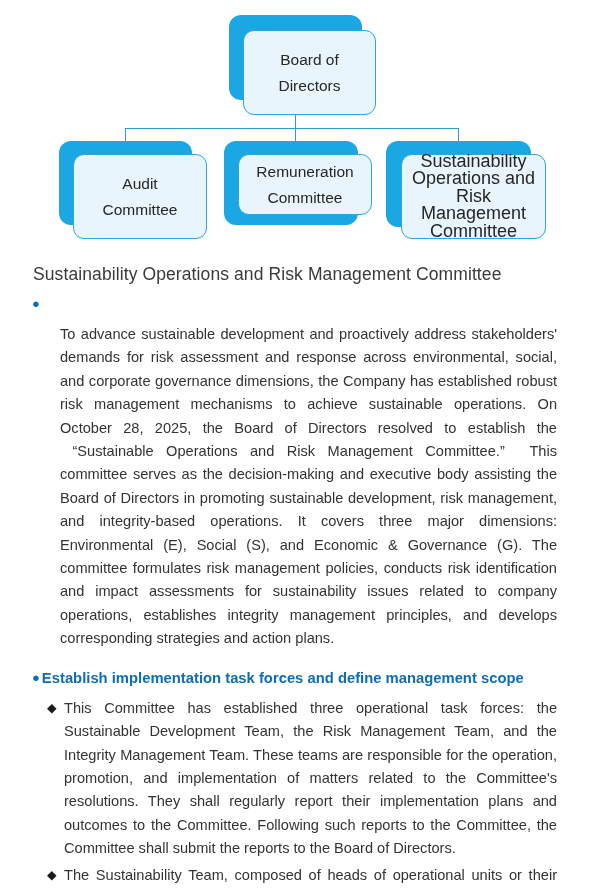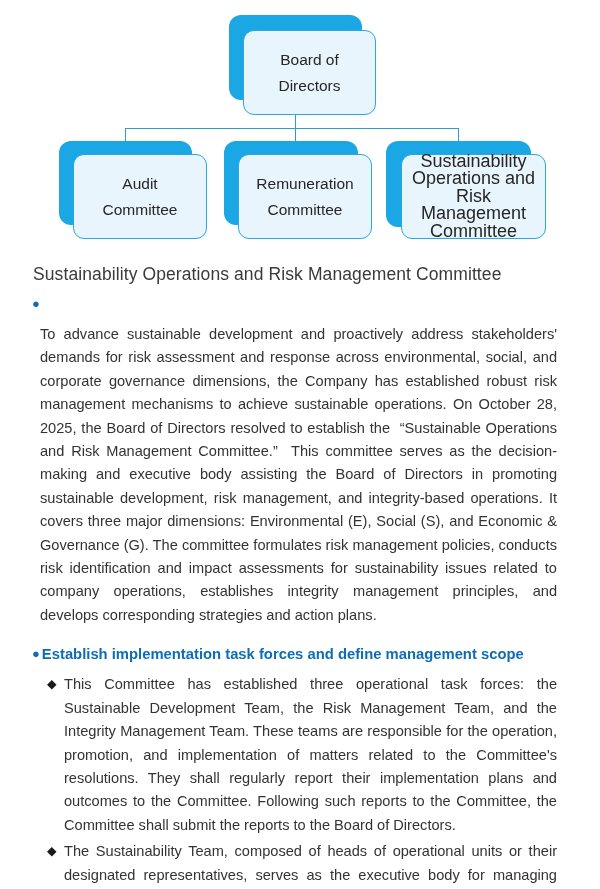--- a/index.html
+++ b/index.html
@@ -38,21 +38,21 @@
     font-size: 17.5px; font-weight: 400; color: #3a3a3a;
     margin: 0 0 12px 1px; letter-spacing: 0.1px;
   }
   .sec-heading {
     display: flex; align-items: baseline;
     color: #0d6db7; font-weight: 700; font-size: 14.8px;
     margin: 0 0 11px 0;
   }
   .sec-heading .dot { font-size: 13px; margin-right: 2px; position: relative; top: -1px; }
   .body-para {
-    margin: 0 0 19px 8px;
+    margin: 0 0 19px 28px;
     text-align: justify;
     font-size: 14.6px; line-height: 23.4px; color: #333333;
   }
   .bullet-item {
     position: relative;
     margin: 0 0 3px 15px; padding-left: 17px;
     text-align: justify;
     font-size: 14.6px; line-height: 23.4px; color: #333333;
   }
   .bullet-item .diamond {
@@ -82,21 +82,21 @@
   <div class="node" style="left:59px; top:141px; width:150px; height:100px">
     <div class="shadow" style="left:0; top:0; width:133px; height:84px"></div>
     <div class="front lbl-lg" style="left:14px; top:13px; width:134px; height:85px">
       <span>Audit
 Committee</span>
     </div>
   </div>
 
   <div class="node" style="left:224px; top:141px; width:150px; height:100px">
     <div class="shadow" style="left:0; top:0; width:134px; height:84px"></div>
-    <div class="front lbl-lg" style="left:14px; top:13px; width:134px; height:85px">
+    <div class="front lbl-lg" style="left:14px; top:13px; width:134px; height:61px">
       <span>Remuneration
 Committee</span>
     </div>
   </div>
 
   <div class="node" style="left:386px; top:141px; width:162px; height:102px">
     <div class="shadow" style="left:0; top:0; width:145px; height:86px"></div>
     <div class="front lbl-sm" style="left:15px; top:13px; width:145px; height:85px">
       <span>Sustainability
 Operations and

